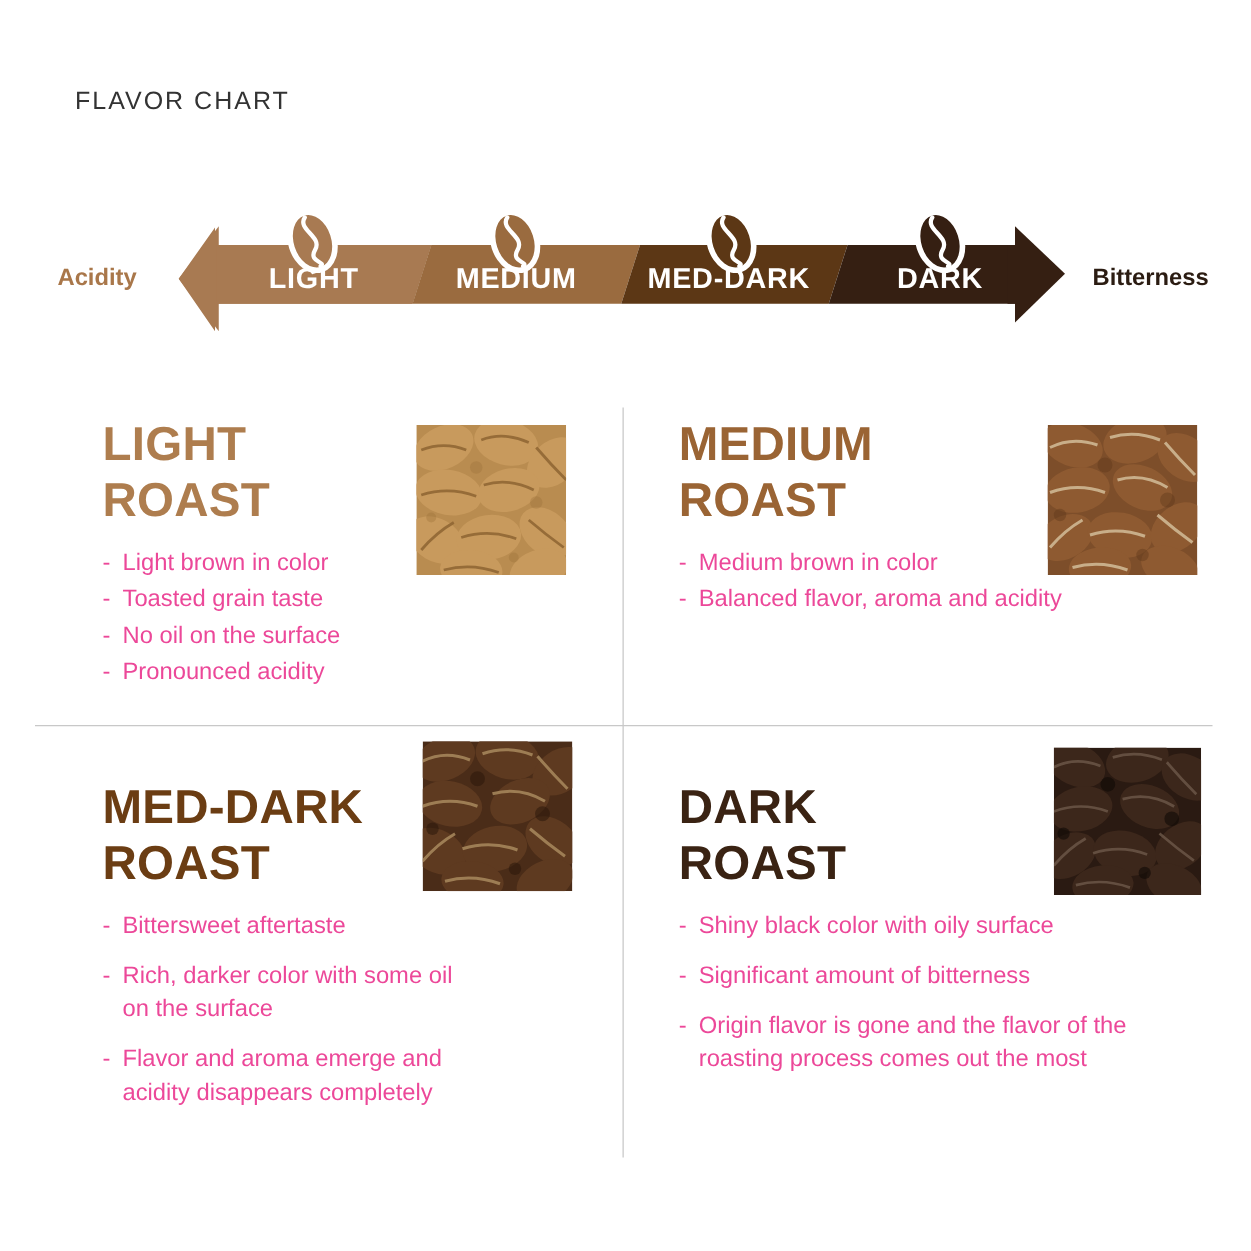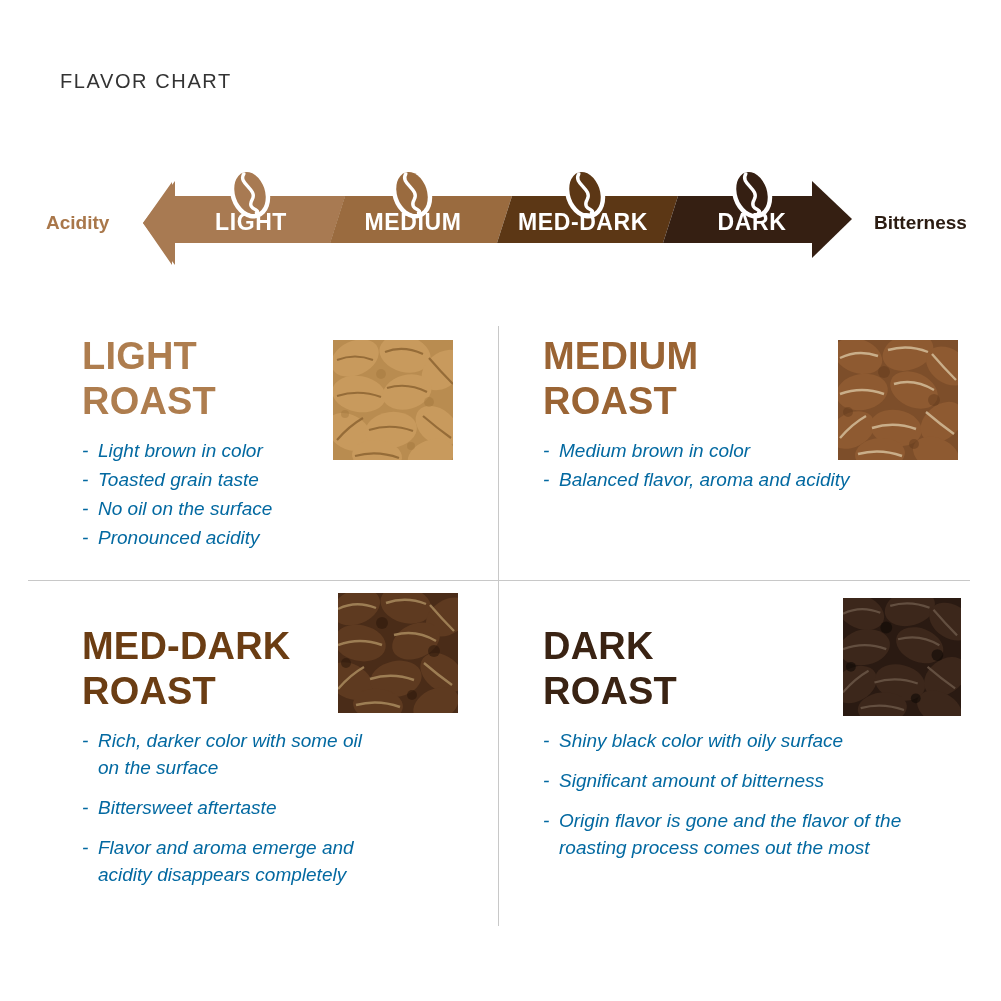--- a/index.html
+++ b/index.html
@@ -109,23 +109,22 @@
     line-height: 1.18;
     letter-spacing: 0.2px;
     margin: 0 0 14px 0;
     white-space: pre-line;
   }
   .bullets {
     list-style: none;
     margin: 0;
     padding: 0;
     font-size: 19px;
-    color: #0369a1;
+    color: #ec4899;
     line-height: 1.42;
-    font-style: italic;
   }
   .bullets li {
     position: relative;
     padding-left: 16px;
     margin-bottom: 2px;
   }
   .bullets li::before {
     content: "-";
     position: absolute;
     left: 0;
@@ -226,22 +225,22 @@
     <ul class="bullets">
       <li>Medium brown in color</li>
       <li>Balanced flavor, aroma and acidity</li>
     </ul>
   </div>
 
   <div class="quadrant" id="quadrant-meddark">
     <h2 class="roast-heading" style="color:#6b3d13;">MED-DARK
 ROAST</h2>
     <ul class="bullets spaced" style="width:300px;">
+      <li>Bittersweet aftertaste</li>
       <li>Rich, darker color with some oil on the surface</li>
-      <li>Bittersweet aftertaste</li>
       <li>Flavor and aroma emerge and acidity disappears completely</li>
     </ul>
   </div>
 
   <div class="quadrant" id="quadrant-dark">
     <h2 class="roast-heading" style="color:#3a2313;">DARK
 ROAST</h2>
     <ul class="bullets spaced" style="width:378px;">
       <li>Shiny black color with oily surface</li>
       <li>Significant amount of bitterness</li>

